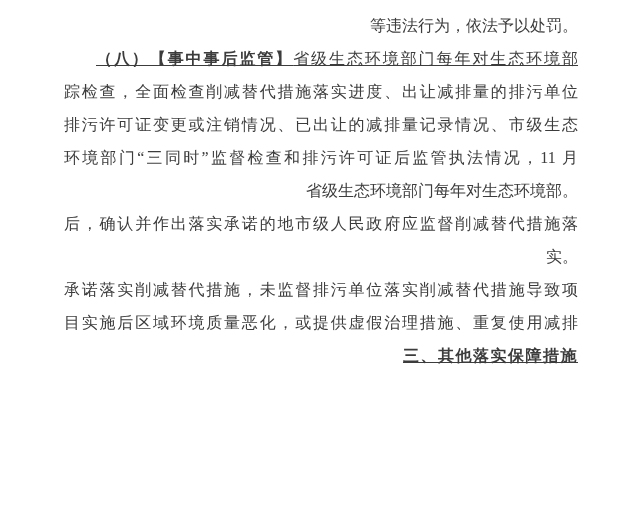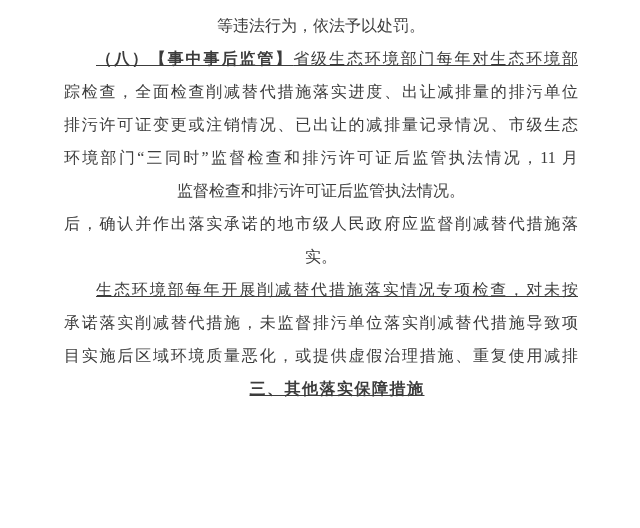--- a/index.html
+++ b/index.html
@@ -20,21 +20,21 @@
     background: #ffffff;
     color: #3c3c3c;
     font-family: "Liberation Serif", "DejaVu Serif", serif;
     font-size: 16px;
     overflow: hidden;
   }
   .line {
     height: 33px;
     line-height: 33px;
     white-space: nowrap;
-    text-align: center;
+    text-align: right;
   }
   .line.justify {
     white-space: normal;
     text-align: justify;
     text-align-last: justify;
   }
   .line.indent {
     text-indent: 2em;
     text-decoration: underline;
   }
@@ -50,21 +50,20 @@
 </head>
 <body>
 
 <div class="page">
   <div>
       <div class="line"><span>等违法行为，依法予以处罚。</span></div>
       <div class="line indent justify"><span class="bold">（八）【事中事后监管】</span><span>省级生态环境部门每年对生态环境部</span></div>
       <div class="line justify"><span>踪检查，全面检查削减替代措施落实进度、出让减排量的排污单位</span></div>
       <div class="line justify"><span>排污许可证变更或注销情况、已出让的减排量记录情况、市级生态</span></div>
       <div class="line justify"><span>环境部门“三同时”监督检查和排污许可证后监管执法情况，11 月</span></div>
-      <div class="line"><span>监督检查和排污许可证后监管执法情况。</span></div>
+      <div class="line"><span>省级生态环境部门每年对生态环境部。</span></div>
       <div class="line justify"><span>后，确认并作出落实承诺的地市级人民政府应监督削减替代措施落</span></div>
       <div class="line"><span>实。</span></div>
-      <div class="line indent justify"><span>生态环境部每年开展削减替代措施落实情况专项检查，对未按</span></div>
       <div class="line justify"><span>承诺落实削减替代措施，未监督排污单位落实削减替代措施导致项</span></div>
       <div class="line justify"><span>目实施后区域环境质量恶化，或提供虚假治理措施、重复使用减排</span></div>
       <div class="line indent heading"><span class="bold">三、其他落实保障措施</span></div>
     </div>
 </div>
 
 </body></html>

